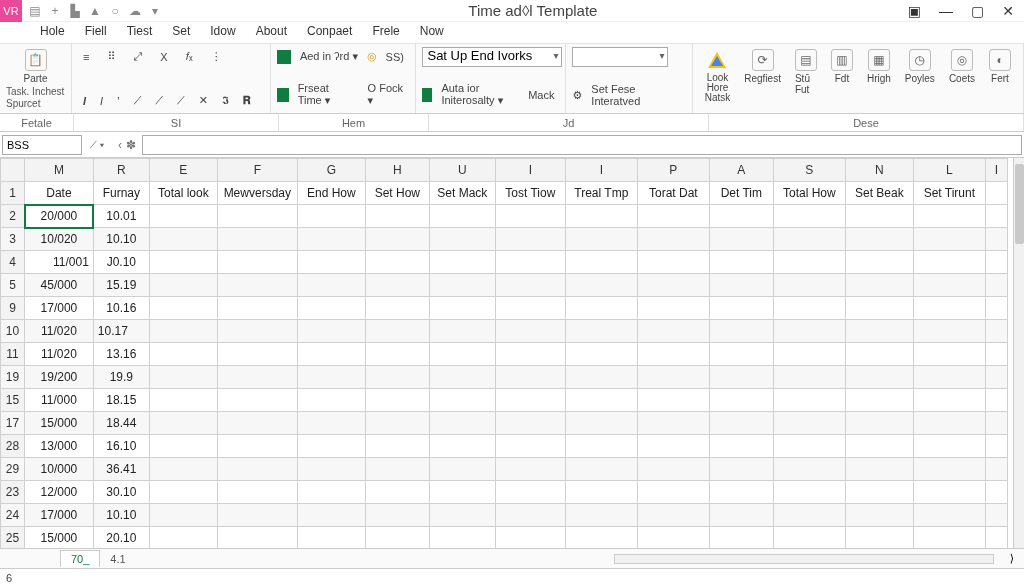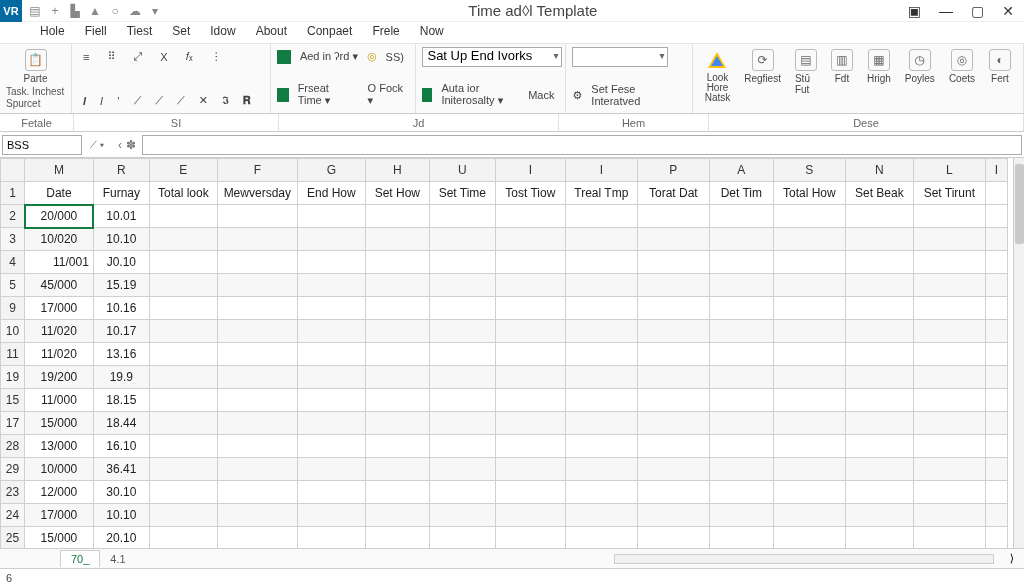--- a/index.html
+++ b/index.html
@@ -1,18 +1,18 @@
 <!DOCTYPE html>
 <html><head>
 <meta charset="utf-8">
 <style>
 *{margin:0;padding:0;box-sizing:border-box;font-family:"Segoe UI",Arial,sans-serif}
 body{width:1024px;height:585px;background:#fff;overflow:hidden;position:relative}
 .titlebar{height:22px;display:flex;align-items:center;background:#fff;border-bottom:1px solid #eee}
-.vr-badge{width:22px;height:22px;background:#0369a1;color:#fff;font-size:11px;font-weight:700;display:flex;align-items:center;justify-content:center}
+.vr-badge{width:22px;height:22px;background:#ec4899;color:#fff;font-size:11px;font-weight:400;display:flex;align-items:center;justify-content:center}
 .qat{display:flex;gap:6px;padding:0 6px;align-items:center}
 .qat span{width:14px;height:14px;color:#888;font-size:12px;display:inline-flex;align-items:center;justify-content:center}
 .title{flex:1;text-align:center;font-size:15px;color:#444}
 .win-ctrl{display:flex;gap:18px;padding:0 10px}
 .win-ctrl span{font-size:14px;color:#333;cursor:pointer}
 .menubar{height:22px;display:flex;gap:20px;padding:2px 40px;font-size:12px;color:#333;border-bottom:1px solid #e5e5e5}
 .menubar span{cursor:pointer}
 .ribbon{height:70px;display:flex;border-bottom:1px solid #ccc;background:#fafafa}
 .rib-group{border-right:1px solid #e0e0e0;padding:3px 6px;display:flex;flex-direction:column;justify-content:space-between;position:relative}
 .rib-col{display:flex;flex-direction:column;align-items:center;gap:2px;padding:2px 6px;font-size:10px;color:#444}
@@ -176,22 +176,22 @@
     <div class="rib-col">
         <span class="rib-icon">◐</span>
         <span>Fert</span>
       </div>
   </div>
 </div>
 
 <div class="grp-label-row">
   <div class="grp-label" style="width:74px">Fetale</div>
   <div class="grp-label" style="width:205px">SΙ</div>
+  <div class="grp-label" style="width:150px">Hem</div>
   <div class="grp-label" style="width:280px">Jd</div>
-  <div class="grp-label" style="width:150px">Hem</div>
   <div class="grp-label" style="flex:1">Dese</div>
 </div>
 
 <div class="namebox-row">
   <div class="namebox">BSS</div>
   <div style="width:30px;text-align:center;color:#666;font-size:10px">⟋ ▾</div>
   <div class="fx-ctrl">
     <span>‹</span>
     <span>✽</span>
   </div>
@@ -240,21 +240,21 @@
       </thead>
   <tbody id="grid-body">
         <tr>
           <td class="row-h">1</td>
           <td class="hdr-cell">Date</td>
           <td class="hdr-cell">Furnay</td>
           <td class="hdr-cell">Total look</td>
           <td class="hdr-cell">Mewversday</td>
           <td class="hdr-cell">End How</td>
           <td class="hdr-cell">Set How</td>
-          <td class="hdr-cell">Set Time</td>
+          <td class="hdr-cell">Set Mack</td>
           <td class="hdr-cell">Tost Tiow</td>
           <td class="hdr-cell">Treal Tmp</td>
           <td class="hdr-cell">Torat Dat</td>
           <td class="hdr-cell">Det Tim</td>
           <td class="hdr-cell">Total How</td>
           <td class="hdr-cell">Set Beak</td>
           <td class="hdr-cell">Set Tirunt</td>
           <td class="hdr-cell"></td>
         </tr>
         <tr>
@@ -343,21 +343,21 @@
           <td></td>
           <td></td>
           <td></td>
           <td></td>
           <td></td>
           <td></td>
         </tr>
         <tr class="alt">
           <td class="row-h">10</td>
           <td style="text-align: center;">11/020</td>
-          <td style="text-align: center;">10.17</td>
+          <td style="text-align: left;">10.17</td>
           <td></td>
           <td></td>
           <td></td>
           <td></td>
           <td></td>
           <td></td>
           <td></td>
           <td></td>
           <td></td>
           <td></td>

